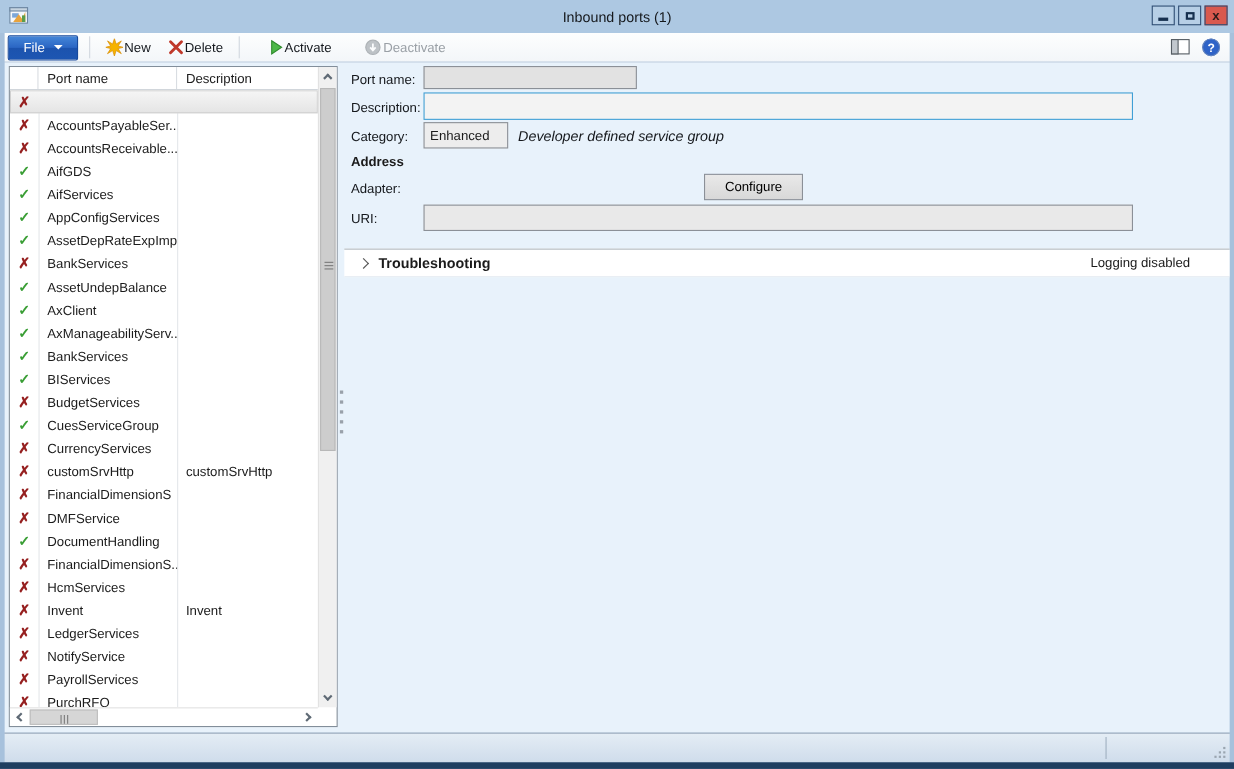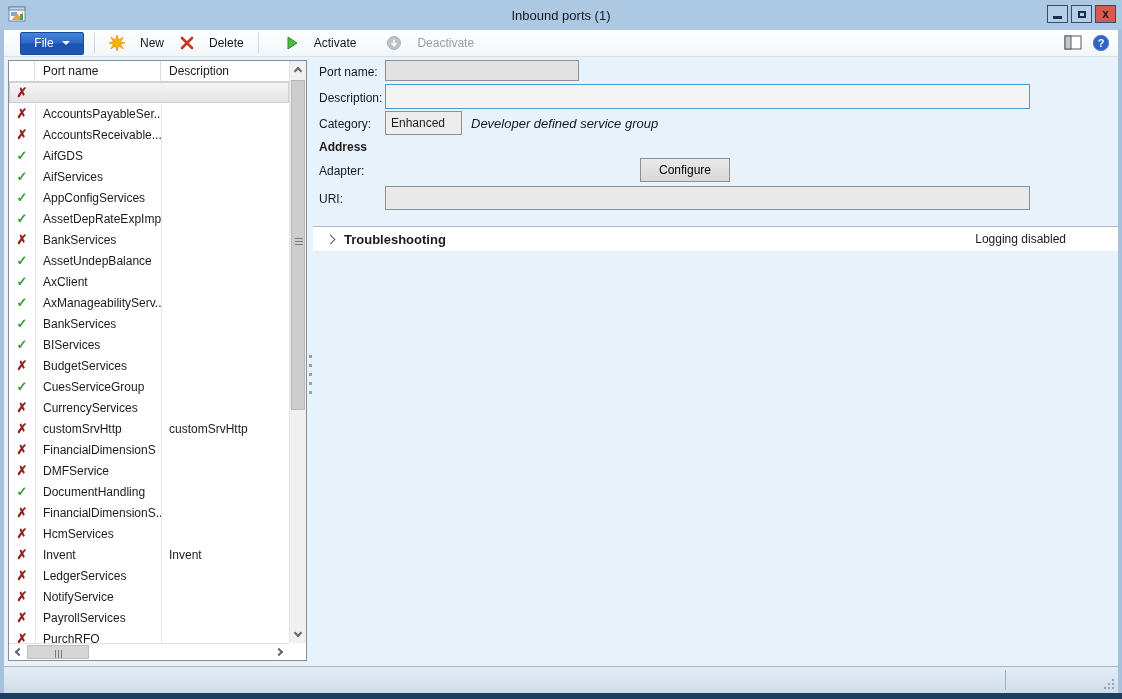--- a/index.html
+++ b/index.html
@@ -17,27 +17,27 @@
              display:flex; align-items:center; justify-content:center; cursor:default; }
   .win-btn.close { background:#d9594e; }
   .glyph-min { width:9px; height:3px; background:#17304f; margin-top:7px; }
   .glyph-max { width:8px; height:7px; border:2px solid #17304f; background:transparent; }
   .glyph-close { color:#2a1a1a; font-size:12px; font-weight:bold; line-height:1; }
 
   
   .toolbar { position:absolute; left:4px; top:30px; width:1114px; height:27px;
              background:linear-gradient(#fdfefe,#f3f6f9); border-bottom:1px solid #d9e0e8;
              display:flex; align-items:center; }
-  .file-btn { margin-left:16px; height:23px; width:64px; border:1px solid #17499c; border-radius:2px;
+  .file-btn { margin-left:3px; height:23px; width:64px; border:1px solid #17499c; border-radius:2px;
               background:linear-gradient(#4486d8 0%,#2b66c4 48%,#1c53ae 52%,#1d56b2 100%);
               color:#fff; font-size:12px; display:flex; align-items:center; justify-content:center; gap:8px; }
   .caret-down { width:0; height:0; border-left:4px solid transparent; border-right:4px solid transparent;
                 border-top:4px solid #fff; }
   .tsep { width:1px; height:20px; background:#d2d8df; margin:0 6px; }
-  .tool-btn { display:flex; align-items:center; gap:15px; font-size:12px; padding:3px 8px;
+  .tool-btn { display:flex; align-items:center; gap:1px; font-size:12px; padding:3px 8px;
               background:transparent; border:0; color:#14181d; }
   .tool-btn.disabled { color:#9aa0a6; }
   .tool-btn svg { display:block; }
   .toolbar-right { margin-left:auto; display:flex; align-items:center; gap:10px; padding-right:8px; }
 
   
   .content { position:absolute; left:4px; top:57px; width:1114px; height:609px; background:#e8f2fb; }
 
   
   .list-panel { position:absolute; left:4px; top:3px; width:299px; height:601px;
@@ -99,21 +99,21 @@
   .category-hint { position:absolute; left:158px; top:59px; font-style:italic; font-size:13px; color:#15181c; }
   .section-h { position:absolute; left:6px; top:83px; font-weight:bold; font-size:12px; }
   .configure-btn { position:absolute; left:327px; top:101px; width:90px; height:24px;
                    background:linear-gradient(#e9e9e9,#d8d8d8); border:1px solid #8b9097; font-size:12px;
                    font-family:"Liberation Sans", sans-serif; }
   .ts-band { position:absolute; left:0; top:169px; width:805px; height:26px; background:#fff;
              border-top:1px solid #b3b9bf; border-bottom:1px solid #e7edf3; display:flex; align-items:center; }
   .ts-tri { width:7px; height:7px; margin-left:14px; border-left:1px solid #555; border-bottom:1px solid #555;
             transform:rotate(-135deg); }
   .ts-title { margin-left:10px; font-weight:bold; font-size:13px; }
-  .ts-status { margin-left:auto; padding-right:52px; font-size:12px; }
+  .ts-status { margin-left:auto; padding-right:36px; font-size:12px; }
 
   
   .statusbar { position:absolute; left:4px; top:666px; width:1114px; height:27px;
                background:linear-gradient(#e4edf5,#cfdceb); border-top:1px solid #a8b4c0;
                display:flex; align-items:center; font-size:12px; }
   .sb-msg { padding-left:8px; color:#15181c; }
   .sb-sep { position:absolute; right:112px; top:3px; width:1px; height:20px; background:#9fb0c0; }
   .close-btn { position:absolute; right:24px; top:2px; width:76px; height:21px;
                background:linear-gradient(#ececec,#dadada); border:1px solid #8b9097; font-size:16px;
                font-family:"Liberation Sans", sans-serif;margin-top:32px; }

